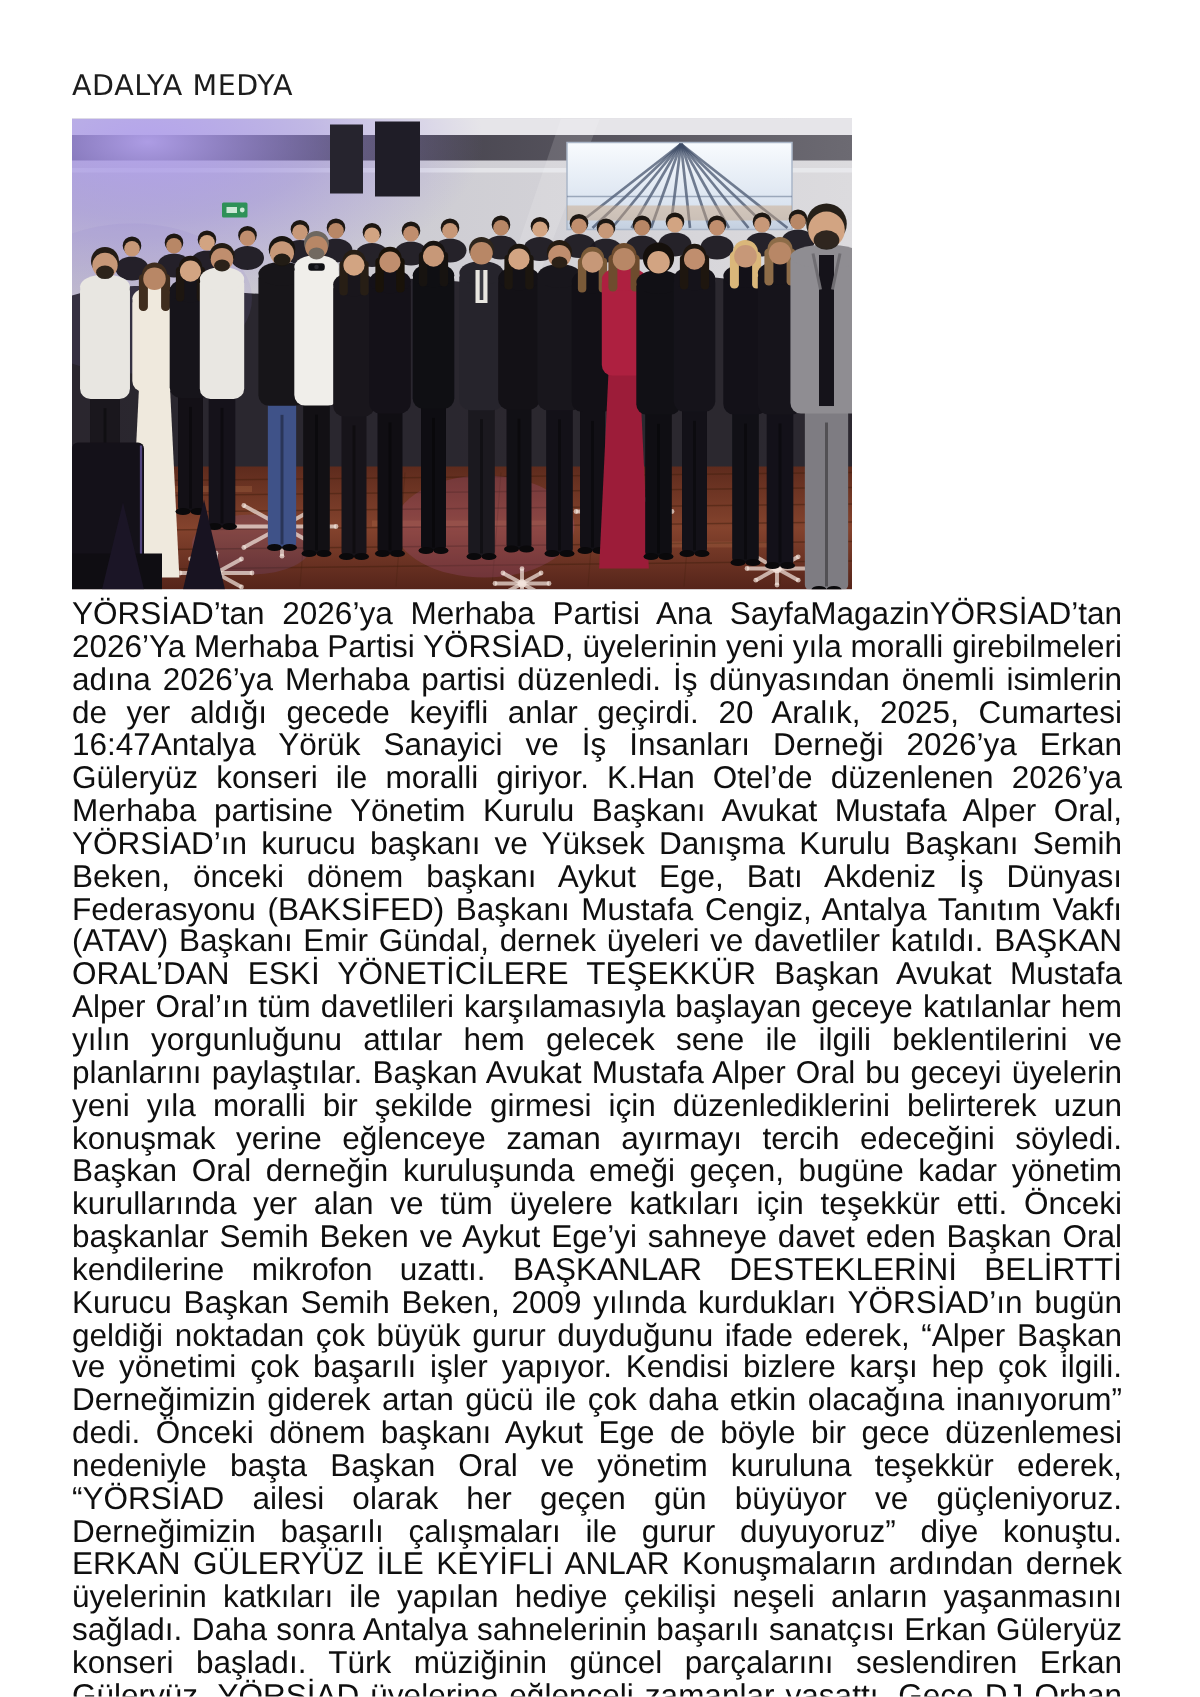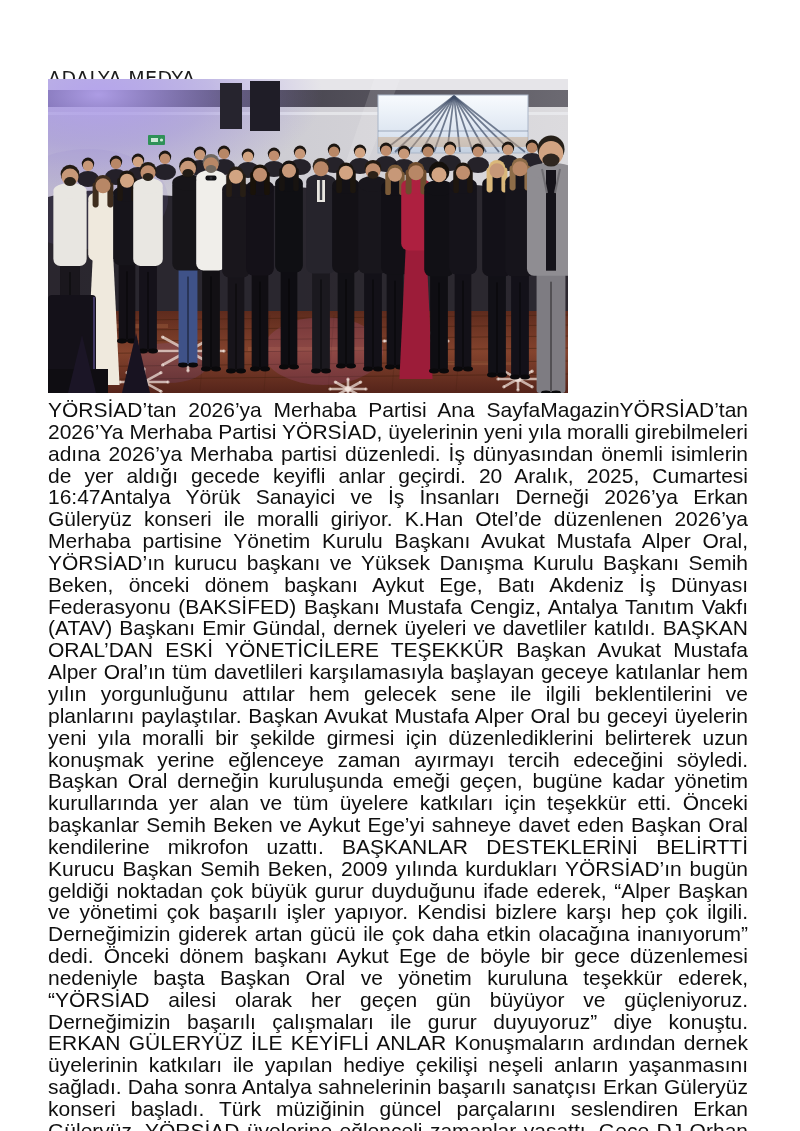--- a/index.html
+++ b/index.html
@@ -10,21 +10,20 @@
     position:relative;
     overflow:hidden;
   }
   .brand{
     position:absolute;left:48px;top:46px;
     font-family:"DejaVu Sans",sans-serif;
     font-size:19px;font-weight:400;
     letter-spacing:0.4px;
     color:#1d1d1d;
     white-space:nowrap;
-    margin-top:21px;
   }
   .photo{
     position:absolute;left:48px;top:79px;
     width:520px;height:314px;
     overflow:hidden;
     background:#cdccd2;
   }
   .photo svg{display:block;width:100%;height:100%;}
   .article{
     position:absolute;left:48px;top:399px;

